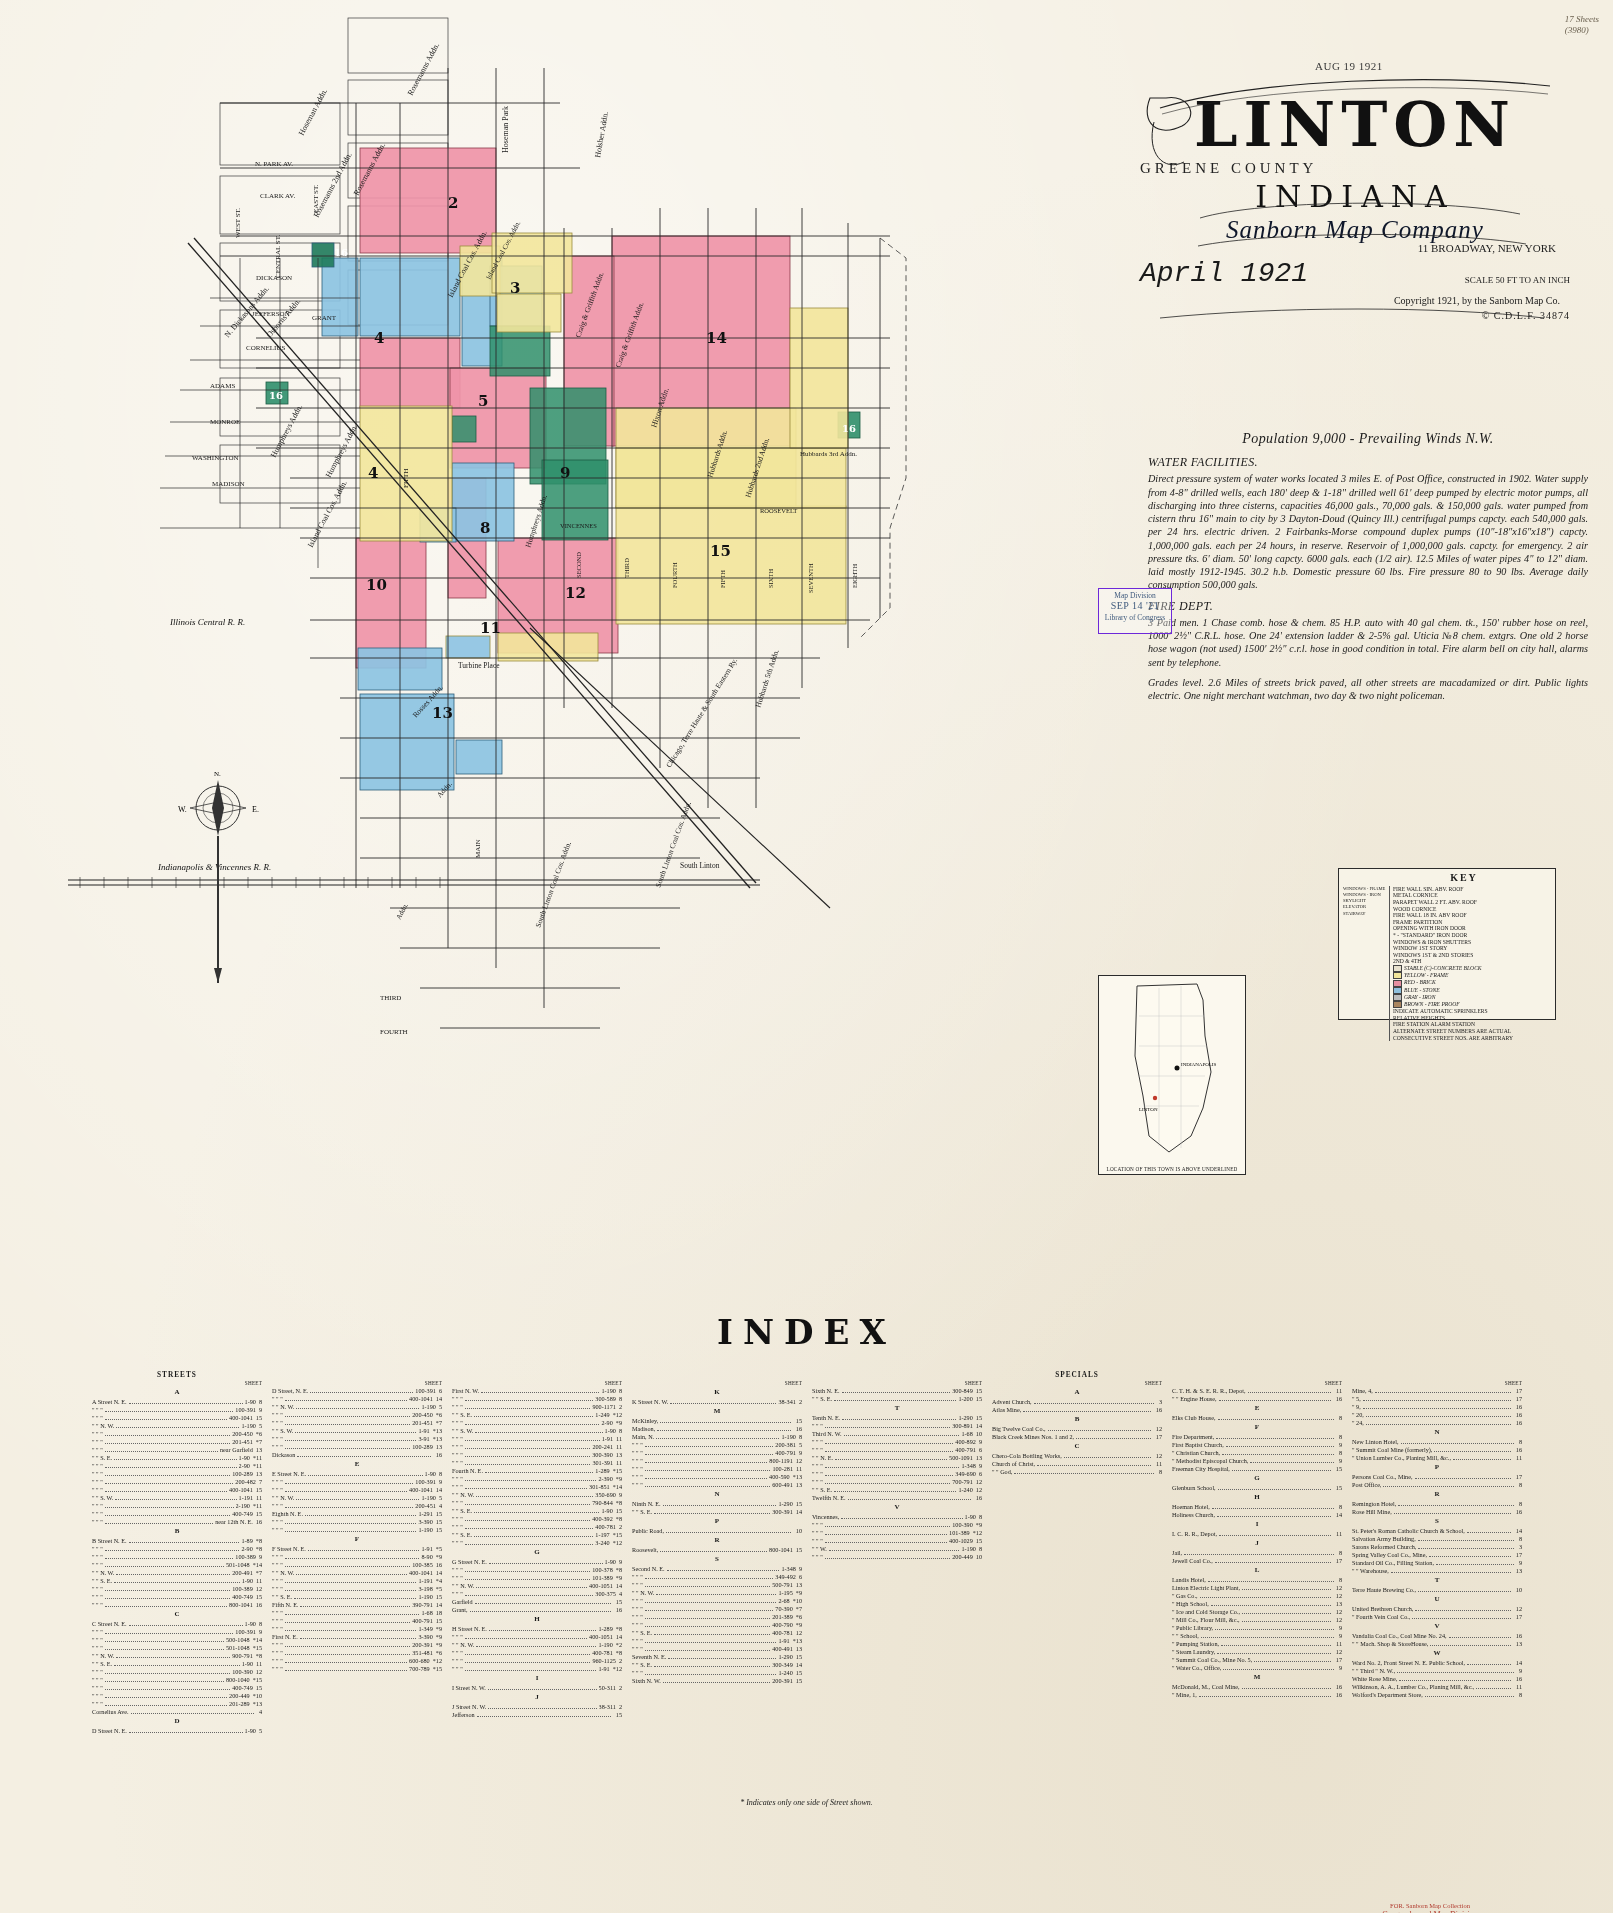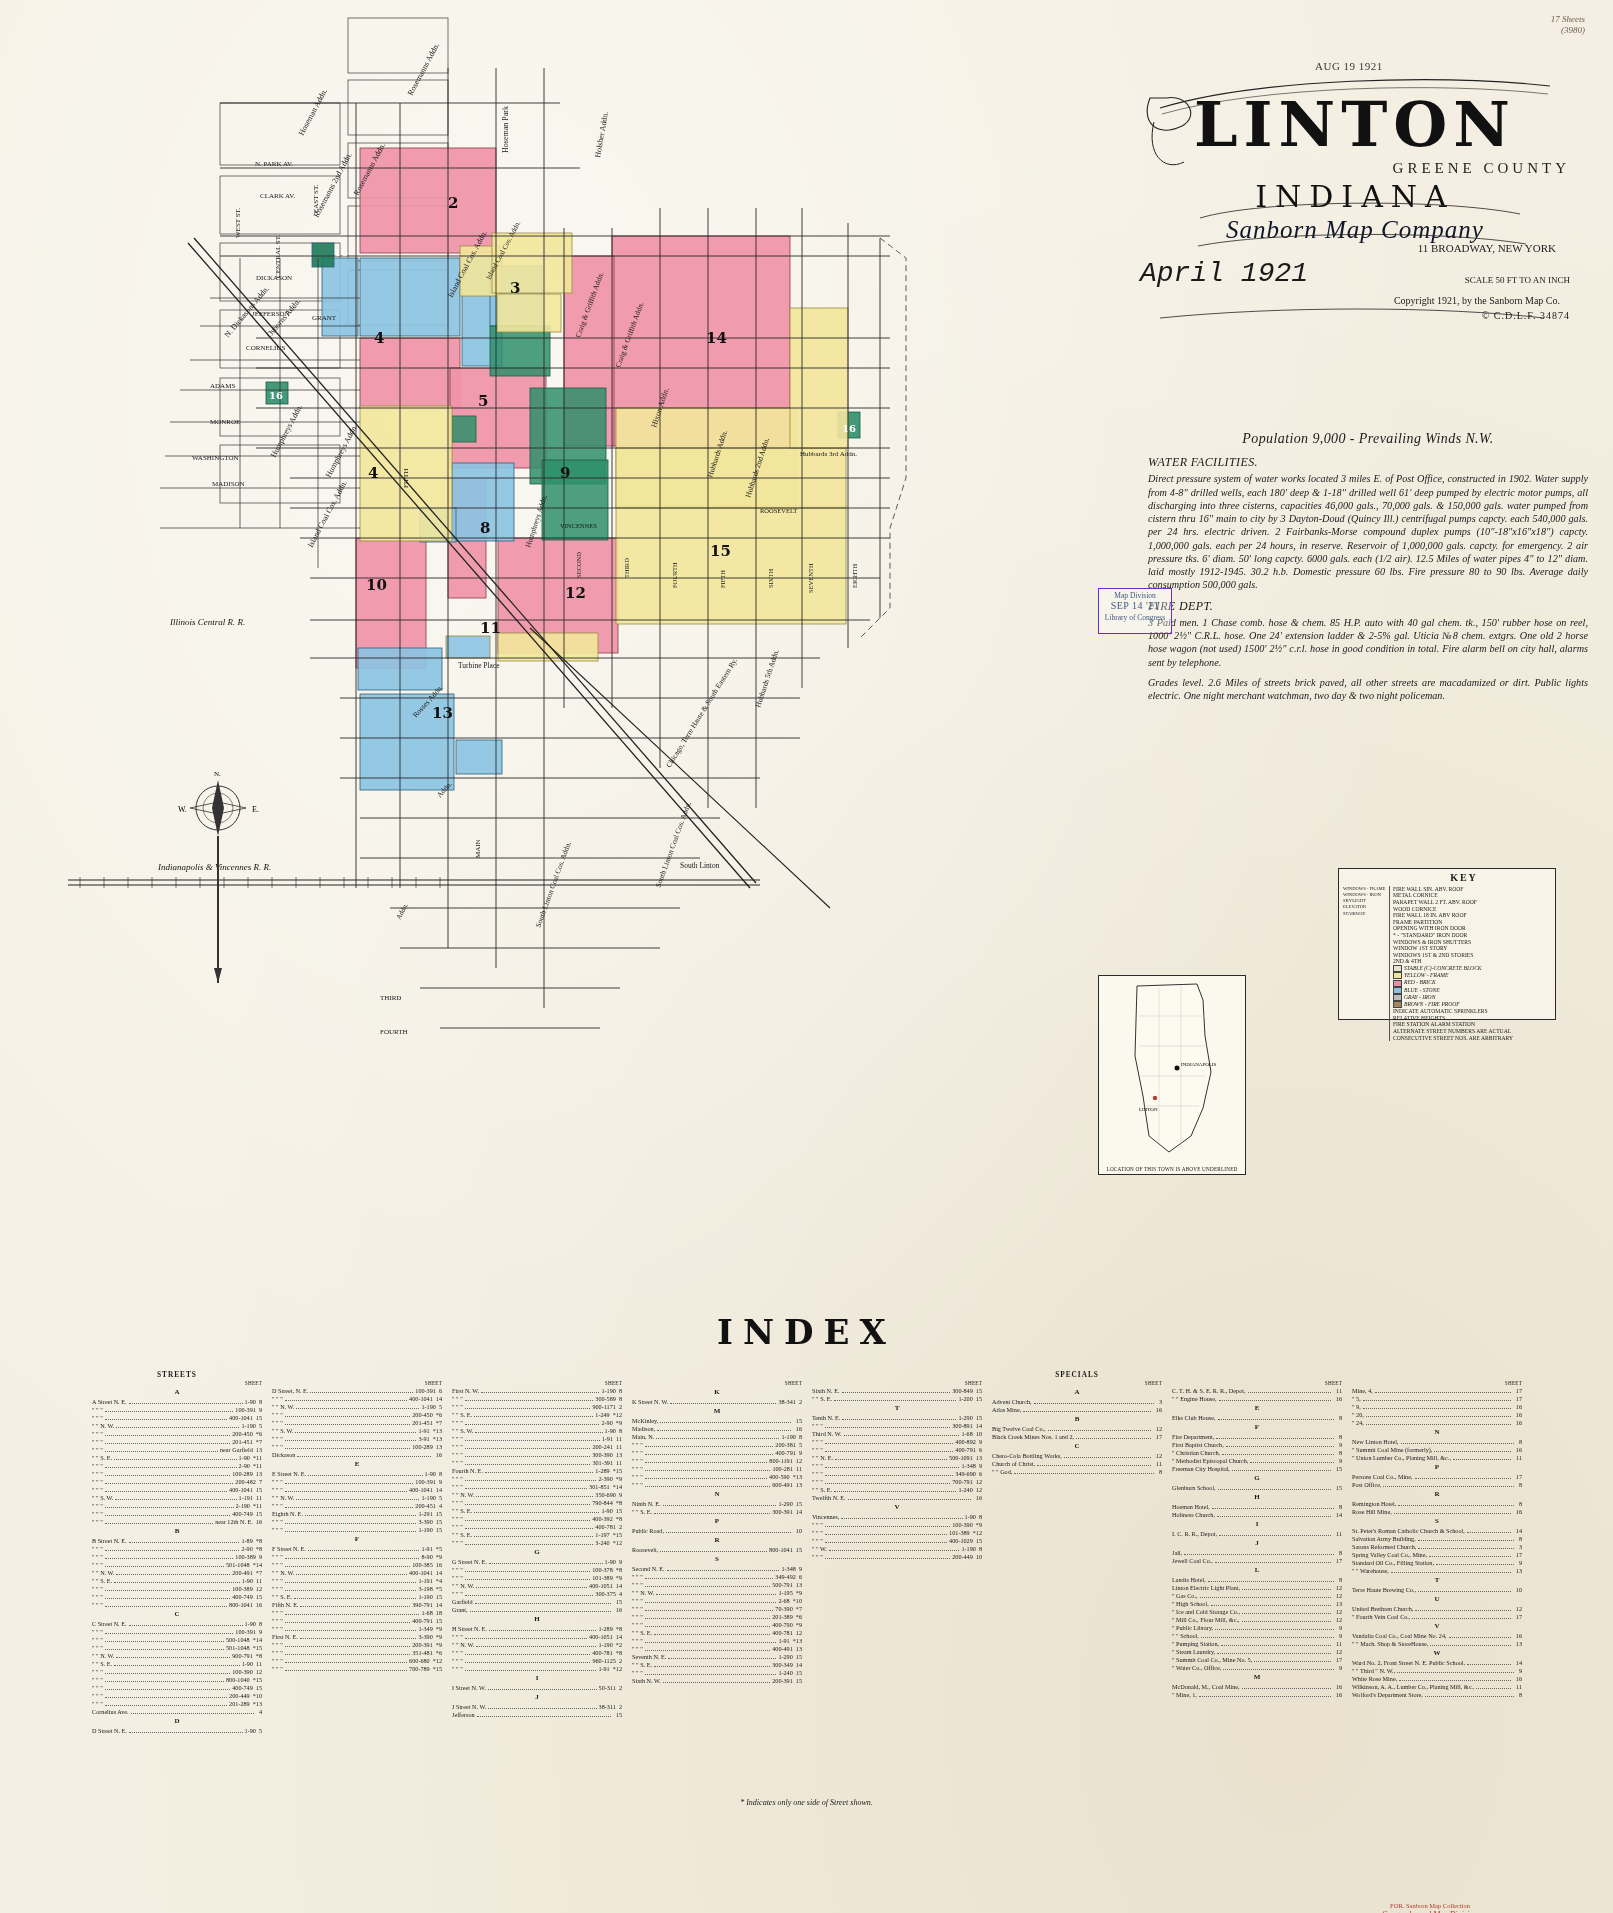--- a/index.html
+++ b/index.html
@@ -13,41 +13,41 @@
   }
   
   .paper-tint{
     position:absolute;inset:0;
     background:
       radial-gradient(ellipse at 30% 20%, rgba(255,255,255,0.55), rgba(255,255,255,0) 60%),
       radial-gradient(ellipse at 80% 90%, rgba(214,200,170,0.35), rgba(255,255,255,0) 65%);
     pointer-events:none;
   }
   .sheet-note{
-    position:absolute;right:28px;top:14px;text-align:right;
+    position:absolute;right:14px;top:14px;text-align:left;
     font-size:9px;color:#6a604f;line-height:1.25;font-style:italic;
   }
   .date-stamp{
     position:absolute;left:1315px;top:60px;font-size:11px;color:#3a3a3a;
     letter-spacing:.5px;
   }
 
   
   .map-area{position:absolute;left:60px;top:8px;width:980px;height:1060px;}
   .map-svg{position:absolute;left:0;top:0;}
 
   
   .title-block{position:absolute;left:1140px;top:68px;width:430px;}
   .title-main{
     font-family:"DejaVu Serif", serif;
     font-weight:bold;font-size:62px;letter-spacing:6px;
     text-align:center;color:#111;line-height:1;
     margin-top:26px;
   }
-  .title-county{text-align:right;font-size:15px;letter-spacing:4px;margin-top:4px;color:#222;}
+  .title-county{text-align:left;font-size:15px;letter-spacing:4px;margin-top:4px;color:#222;}
   .title-state{
     text-align:center;font-size:30px;letter-spacing:8px;margin-top:2px;color:#111;
     font-family:"DejaVu Serif", serif;
   }
   .title-company{
     text-align:center;font-size:25px;margin-top:2px;color:#0f172a;font-style:italic;
     font-family:"Liberation Serif", serif;letter-spacing:1px;
   }
   .title-address{text-align:right;font-size:11px;margin-top:-2px;padding-right:14px;color:#222;}
   .title-row{display:flex;justify-content:space-between;align-items:flex-end;margin-top:4px;}

